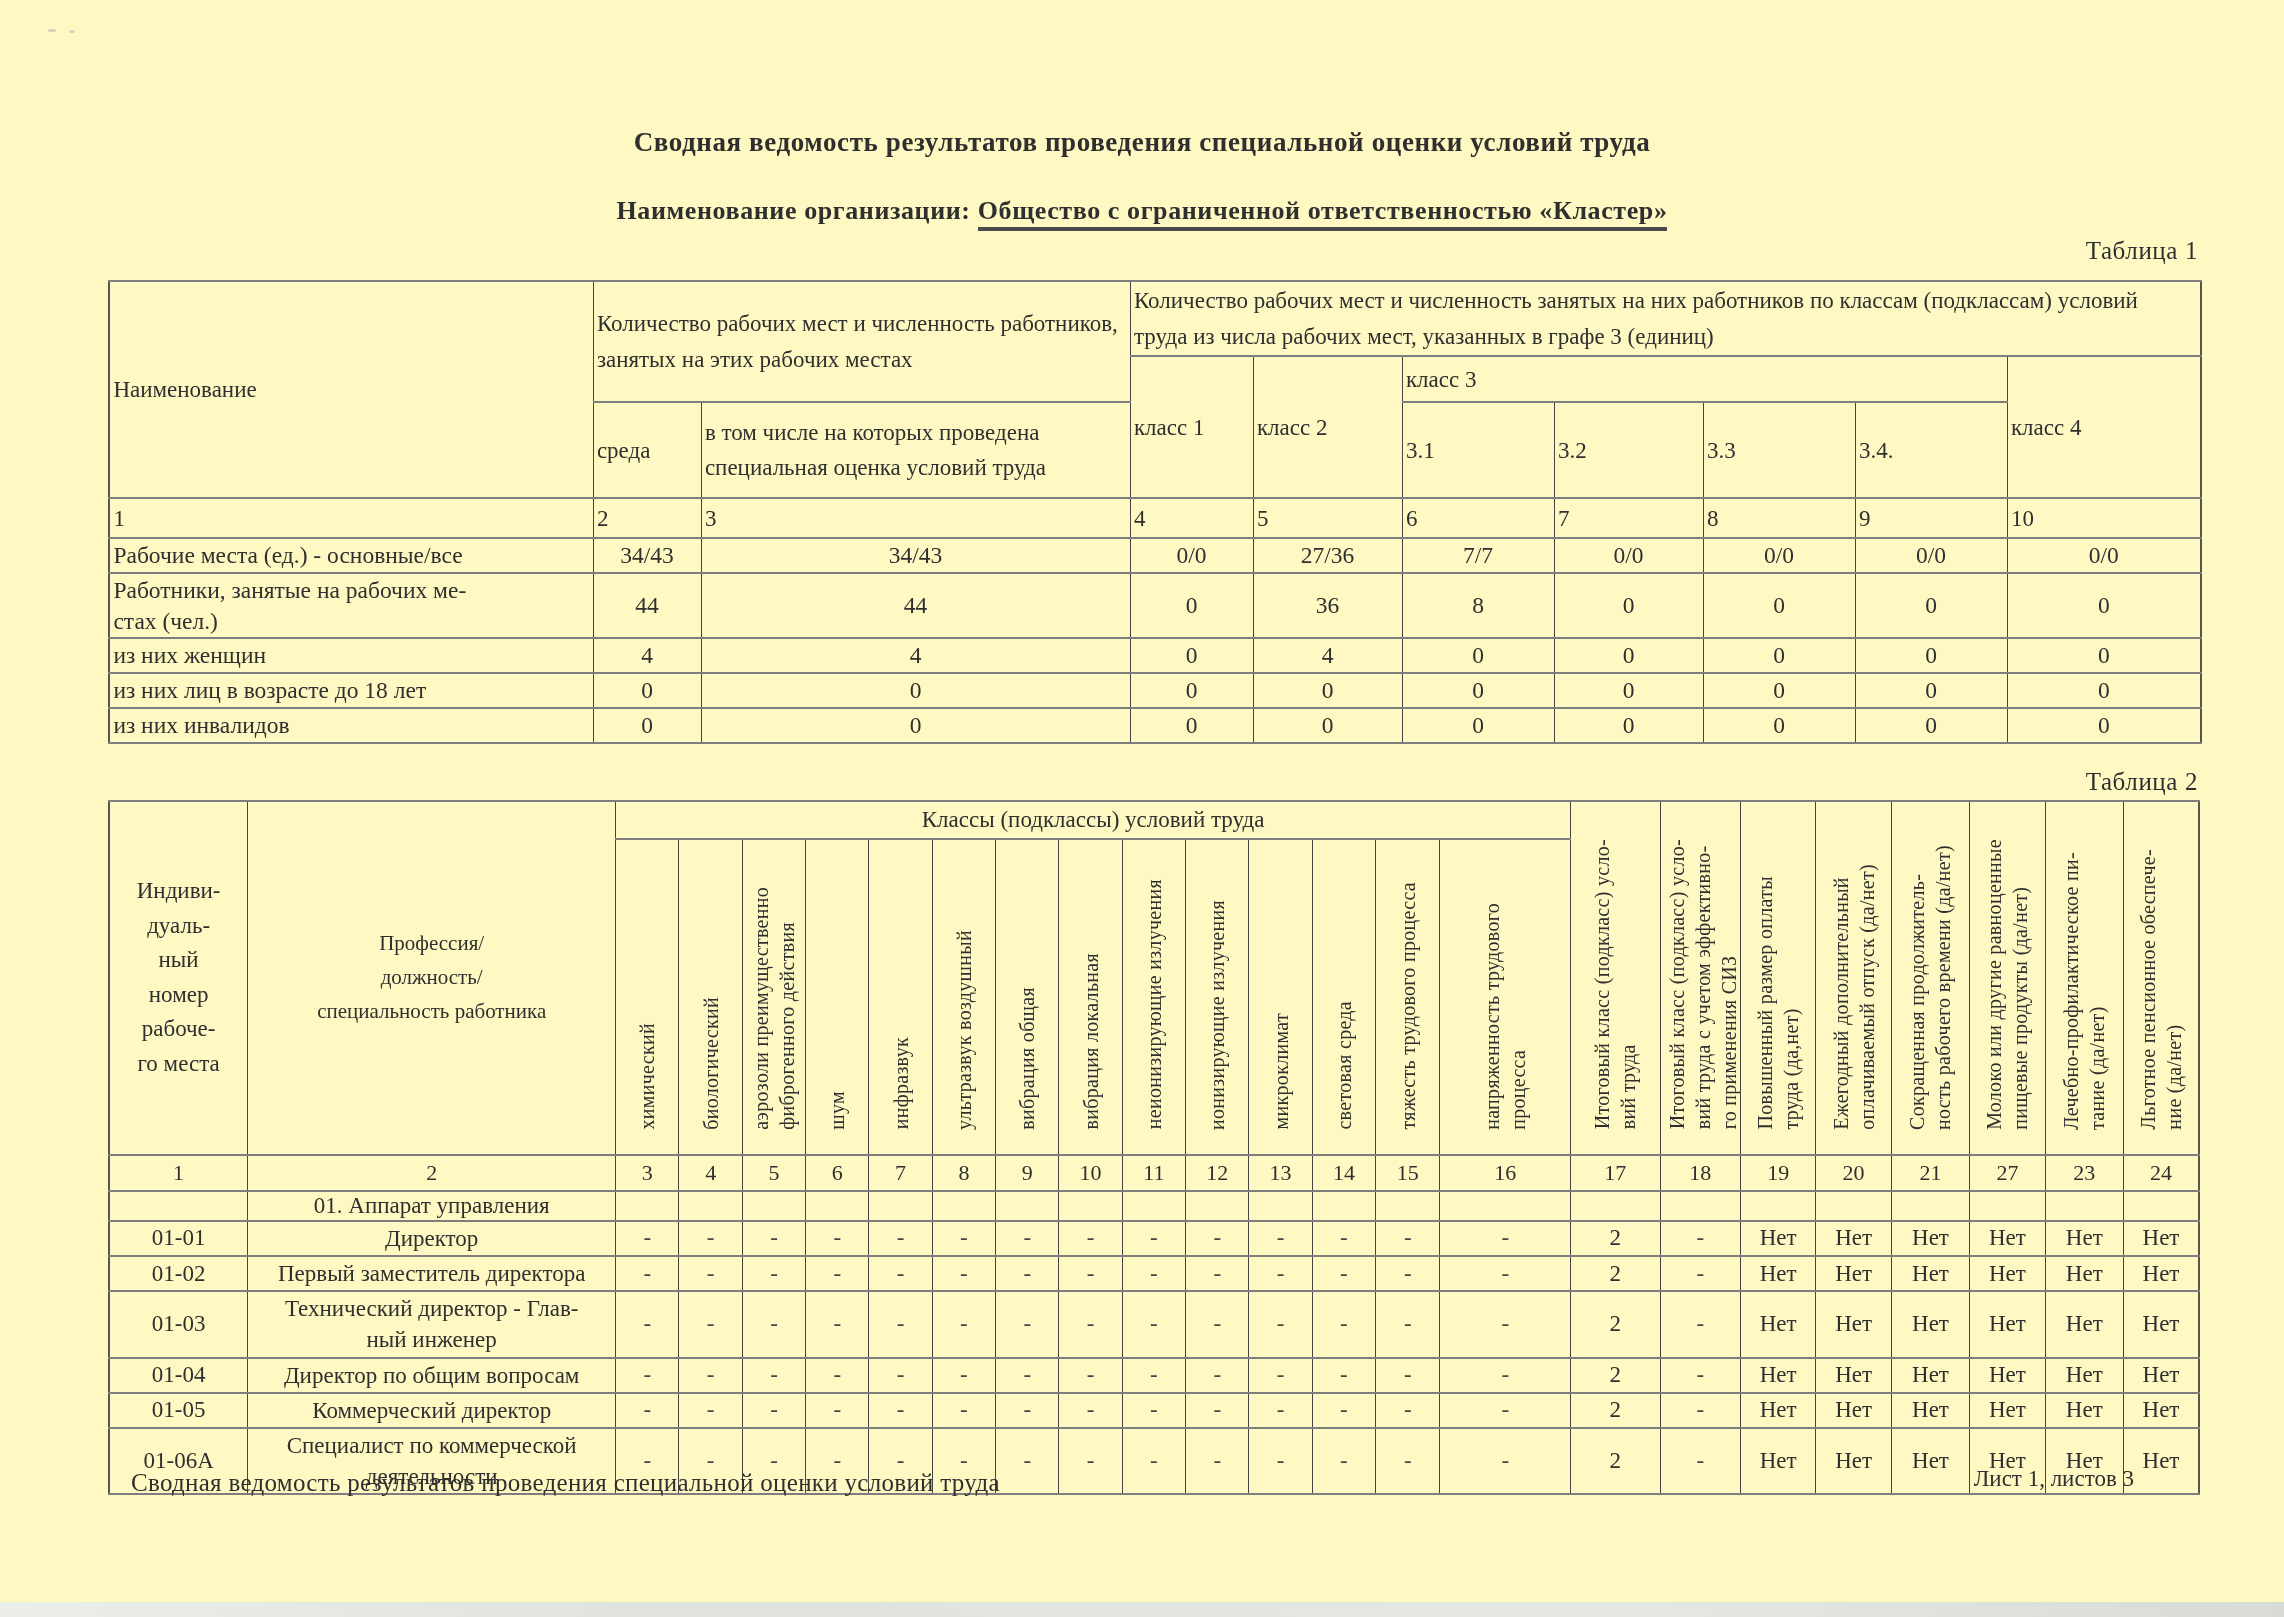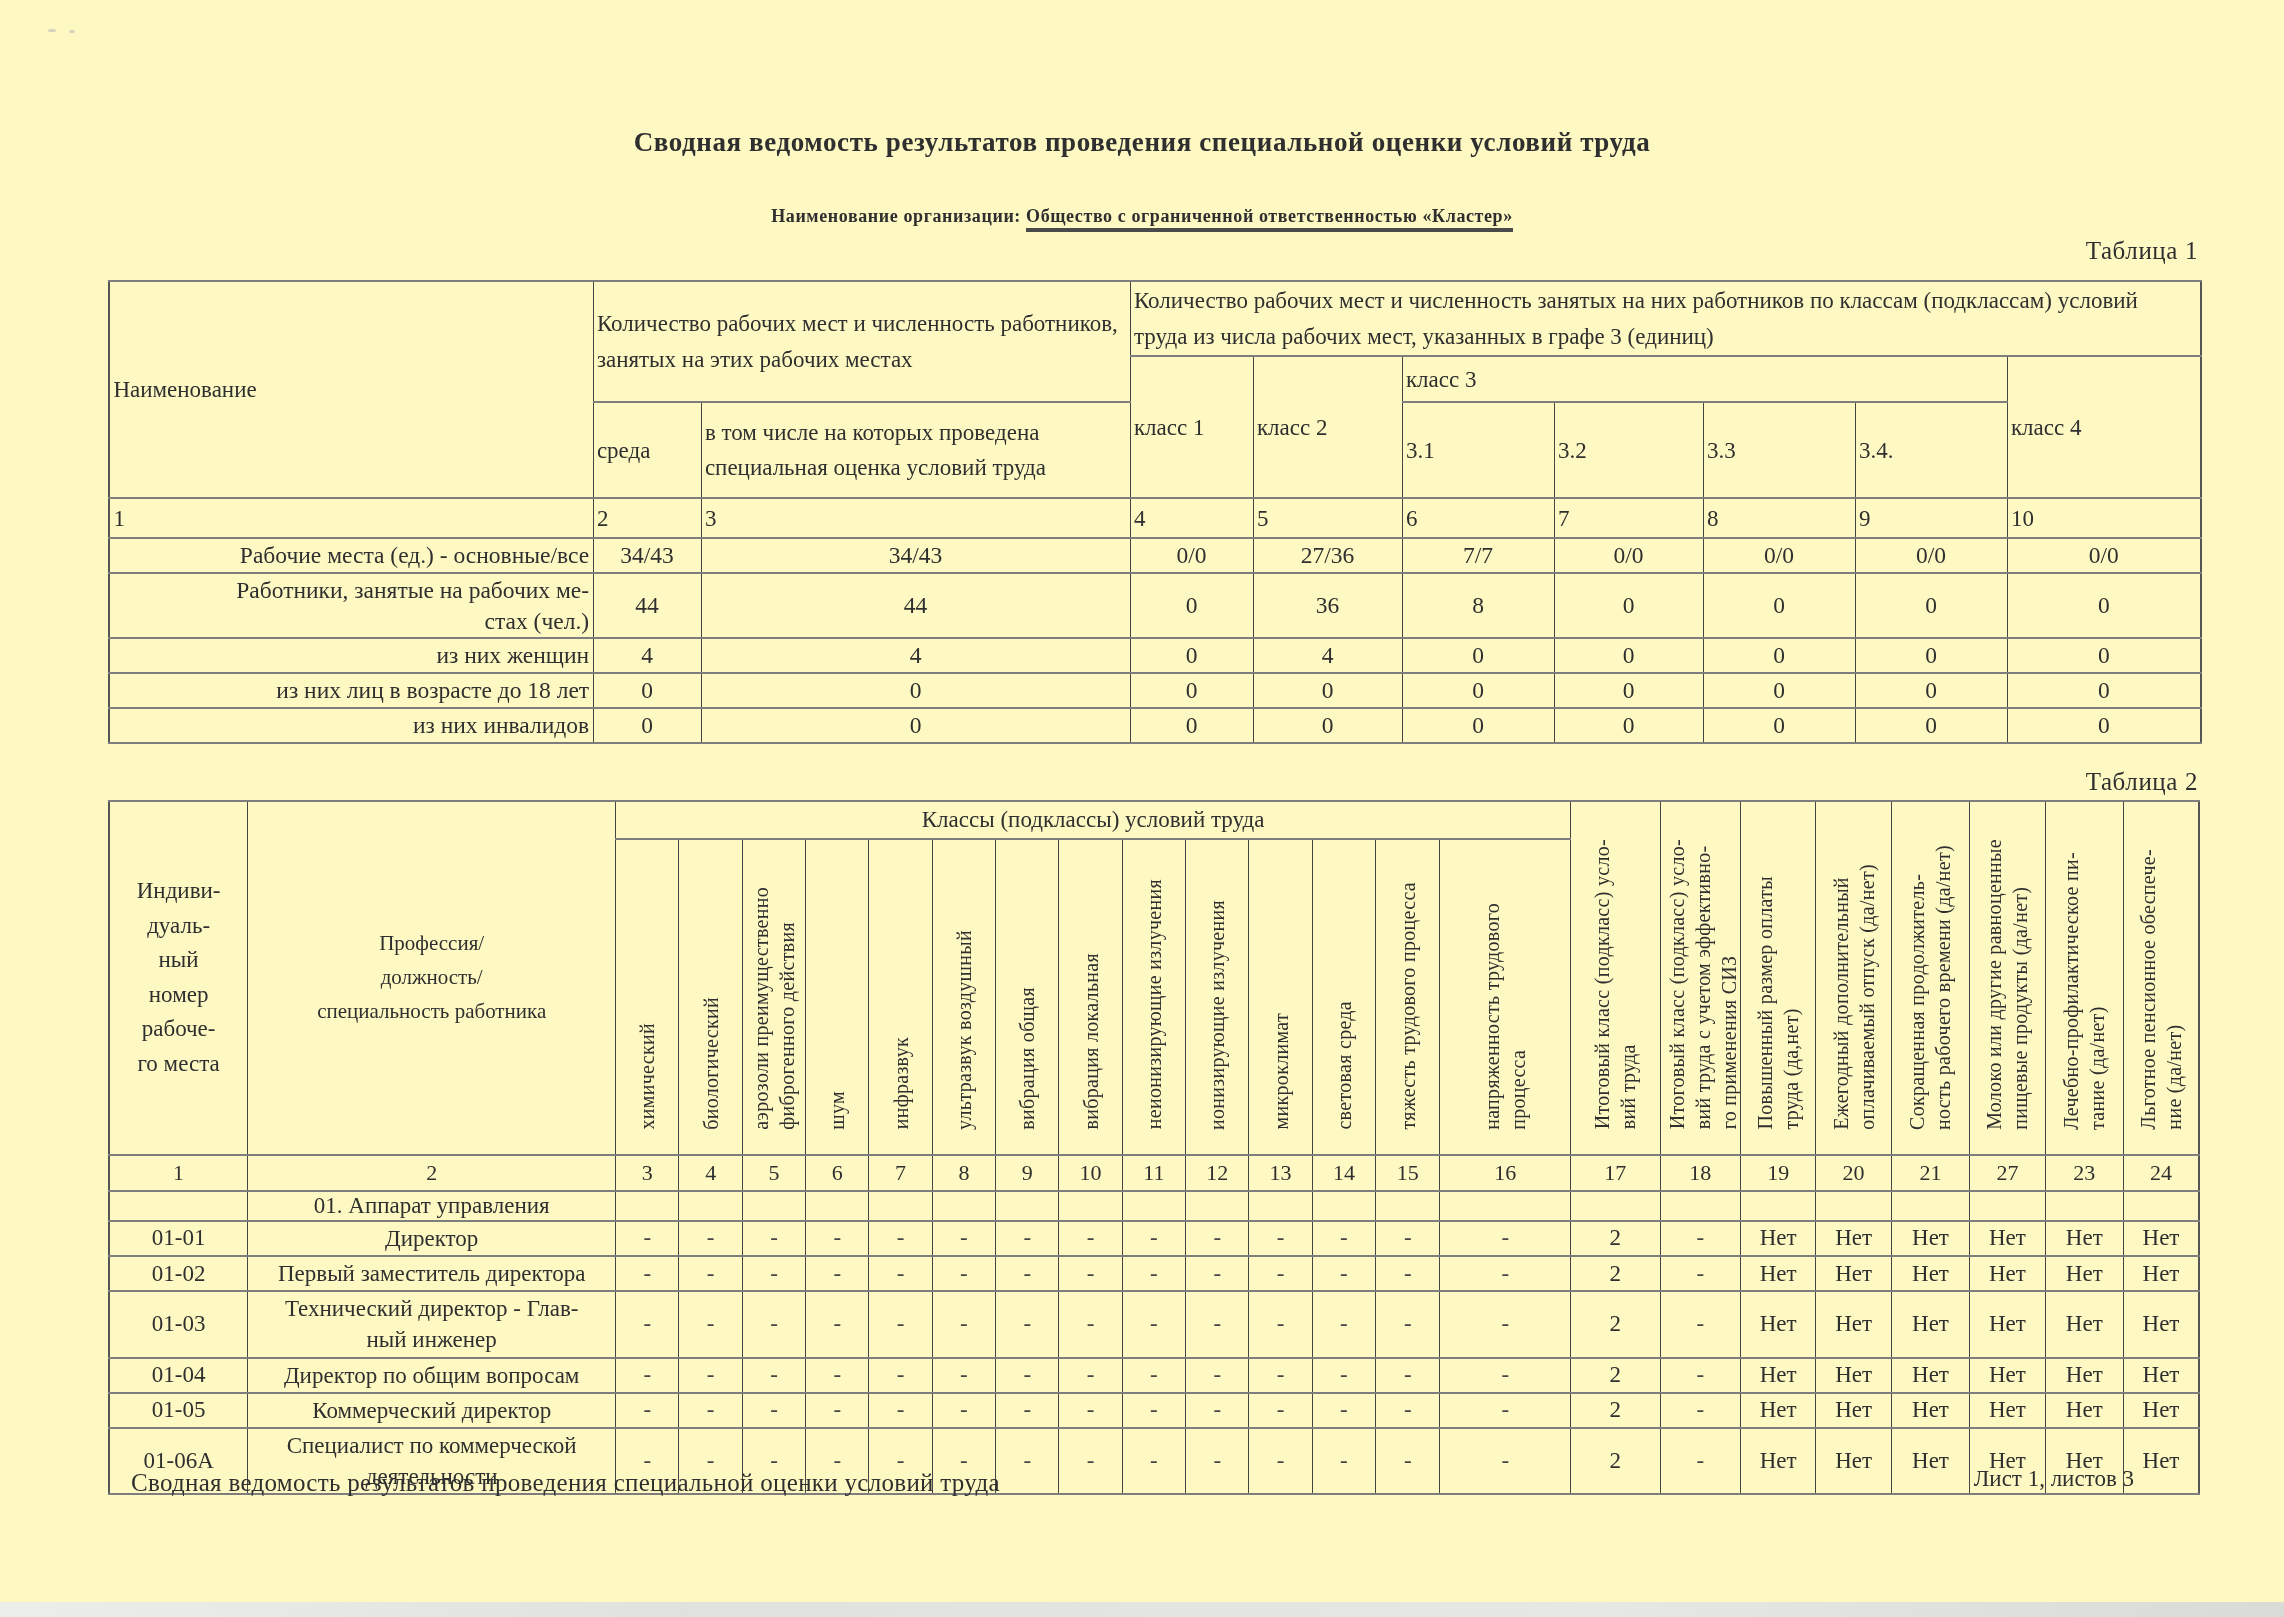--- a/index.html
+++ b/index.html
@@ -11,22 +11,22 @@
     position:relative;
     overflow:hidden;
   }
   .page{position:absolute;inset:0;background:#fef9c3;}
   .speck{position:absolute;background:#b9b9b9;border-radius:50%;opacity:.6;}
   .doc-title{
     position:absolute;top:127px;left:0;width:100%;
     text-align:center;font-size:27px;font-weight:bold;letter-spacing:0.6px;
   }
   .org-line{
-    position:absolute;top:206px;left:0;width:100%;
-    text-align:center;font-size:18px;font-weight:bold;letter-spacing:0.6px;
+    position:absolute;top:196px;left:0;width:100%;
+    text-align:center;font-size:26px;font-weight:bold;letter-spacing:0.6px;
   }
   .org-name{border-bottom:4px solid #4a4a4a;padding-bottom:2.3px;}
   .tbl-caption{
     position:absolute;right:86px;font-size:25px;letter-spacing:0.6px;
   }
   #t1-caption{top:237px;}
   #t2-caption{top:753px;margin-top:15px;}
   table{border-collapse:collapse;table-layout:fixed;position:absolute;background:transparent;}
   #t1{left:108px;top:280px;width:2093px;}
   #t2{left:108px;top:800px;width:2092px;}
@@ -36,21 +36,21 @@
     border-top:2.3px solid #7e7e7e;
     border-bottom:2.3px solid #7e7e7e;
     font-weight:normal;
     padding:1.1px 3.4px;
     overflow:hidden;
   }
   #t1{border:2.3px solid #555;}
   #t2{border:2.3px solid #555;}
   #t1 th{font-size:23px;line-height:1.55;text-align:left;vertical-align:middle;}
   #t1 td{font-size:23.5px;text-align:center;vertical-align:middle;}
-  #t1 td.lbl{text-align:right;white-space:pre-line;line-height:1.3;}
+  #t1 td.lbl{text-align:left;white-space:pre-line;line-height:1.3;}
   #t2 th{font-size:22px;text-align:center;vertical-align:middle;line-height:1.45;}
   #t2 td{font-size:23px;text-align:center;vertical-align:middle;}
   .preline{white-space:pre-line;}
   .rotcell{vertical-align:bottom !important;padding-bottom:15px !important;}
   .rot{
     writing-mode:vertical-rl;
     transform:rotate(180deg);
     white-space:pre-line;
     display:inline-block;
     font-size:20px;

